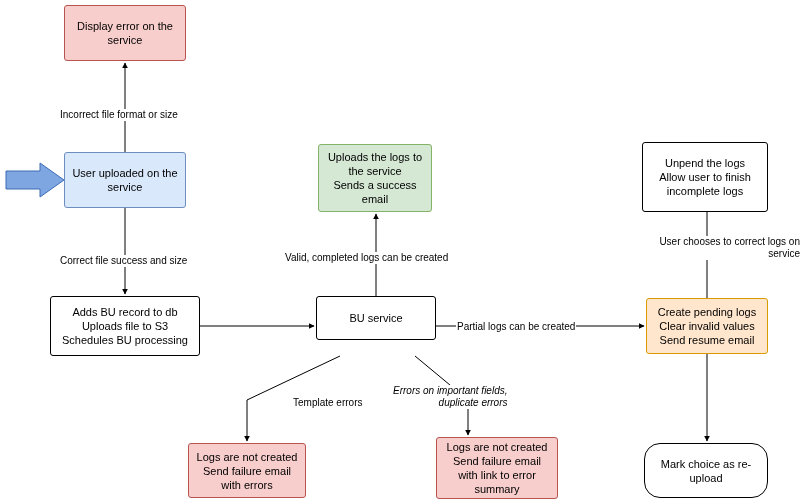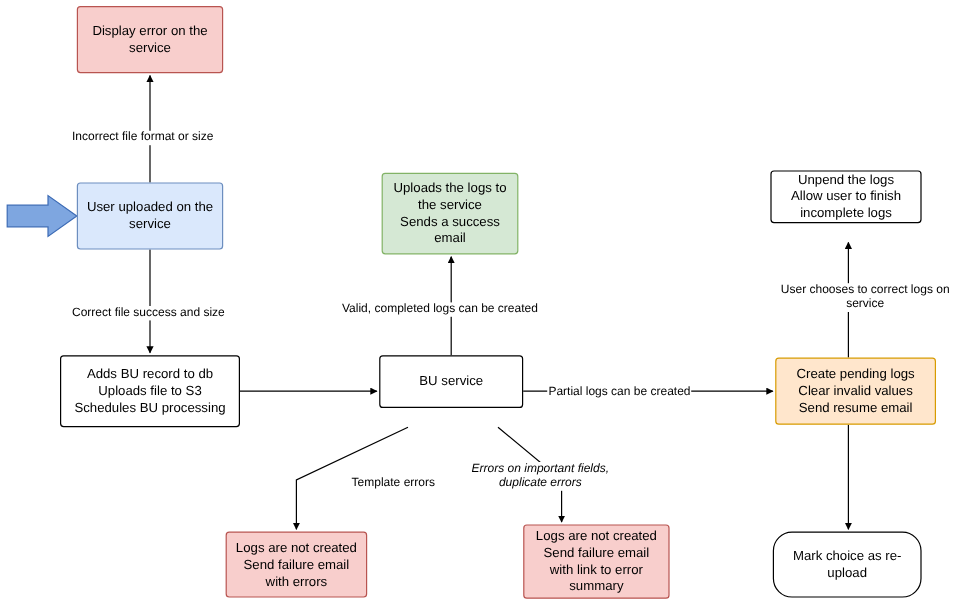--- a/index.html
+++ b/index.html
@@ -38,21 +38,21 @@
     white-space: pre-line;
     padding: 2px 4px;
   }
   .edge-label {
     position: absolute;
     font-size: 10px;
     line-height: 12px;
     color: #000000;
     background: #ffffff;
     white-space: pre-line;
-    text-align: center;
+    text-align: right;
     padding: 0 1px;
   }
 </style>
 </head>
 <body>
 
 <div id="canvas">
 
   <svg class="edges" xmlns="http://www.w3.org/2000/svg">
     <defs>
@@ -103,25 +103,25 @@
 
   <div class="node" style="left:188px;top:443px;width:118px;height:55px;background:#f8cecc;border-color:#b85450;">Logs are not created
 Send failure email
 with errors</div>
 
   <div class="node" style="left:436px;top:437px;width:122px;height:62px;background:#f8cecc;border-color:#b85450;">Logs are not created
 Send failure email
 with link to error
 summary</div>
 
-  <div class="node" style="left:642px;top:142px;width:126px;height:44px;background:#ffffff;border-color:#000000;">Unpend the logs
+  <div class="node" style="left:642px;top:142px;width:126px;height:70px;background:#ffffff;border-color:#000000;">Unpend the logs
 Allow user to finish
 incomplete logs</div>
 
-  <div class="node" style="left:646px;top:298px;width:134px;height:56px;background:#ffe6cc;border-color:#d79b00;">Create pending logs
+  <div class="node" style="left:646px;top:298px;width:122px;height:56px;background:#ffe6cc;border-color:#d79b00;">Create pending logs
 Clear invalid values
 Send resume email</div>
 
   <div class="node" style="left:644px;top:443px;width:124px;height:55px;background:#ffffff;border-color:#000000;border-radius:16px;">Mark choice as re-
 upload</div>
 
   <div class="edge-label" style="left:59px;top:109px;">Incorrect file format or size</div>
 
   <div class="edge-label" style="left:59px;top:255px;">Correct file success and size</div>
 

